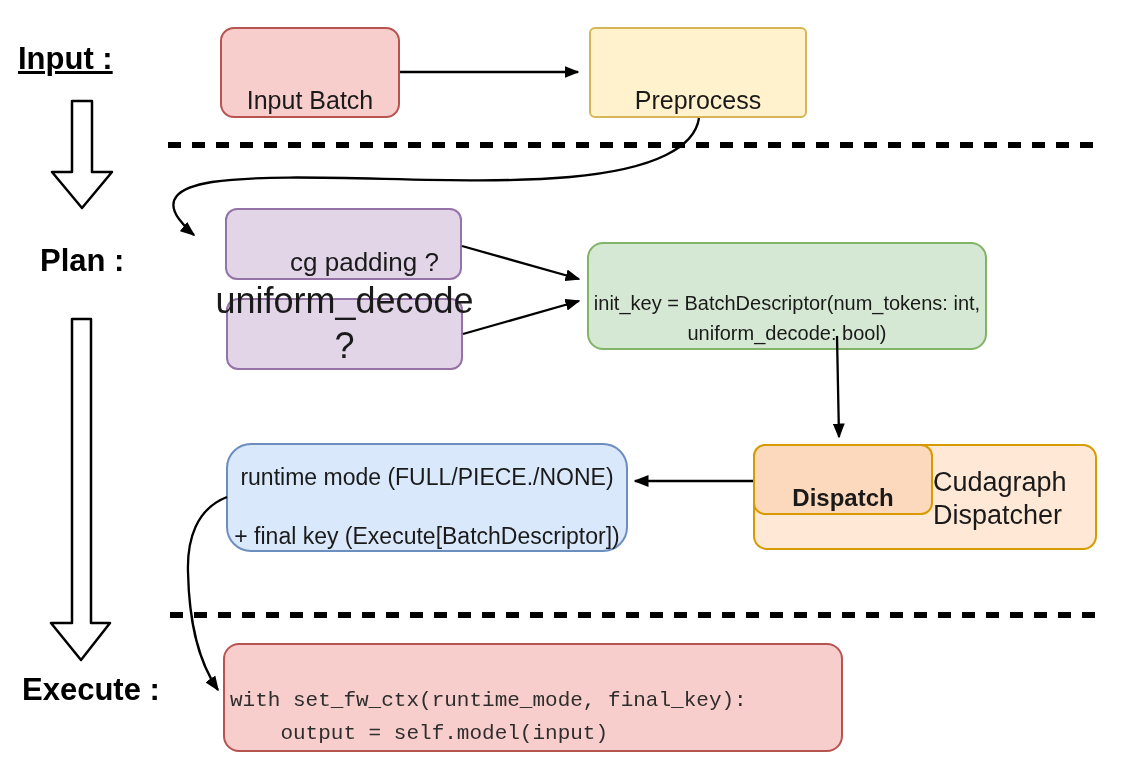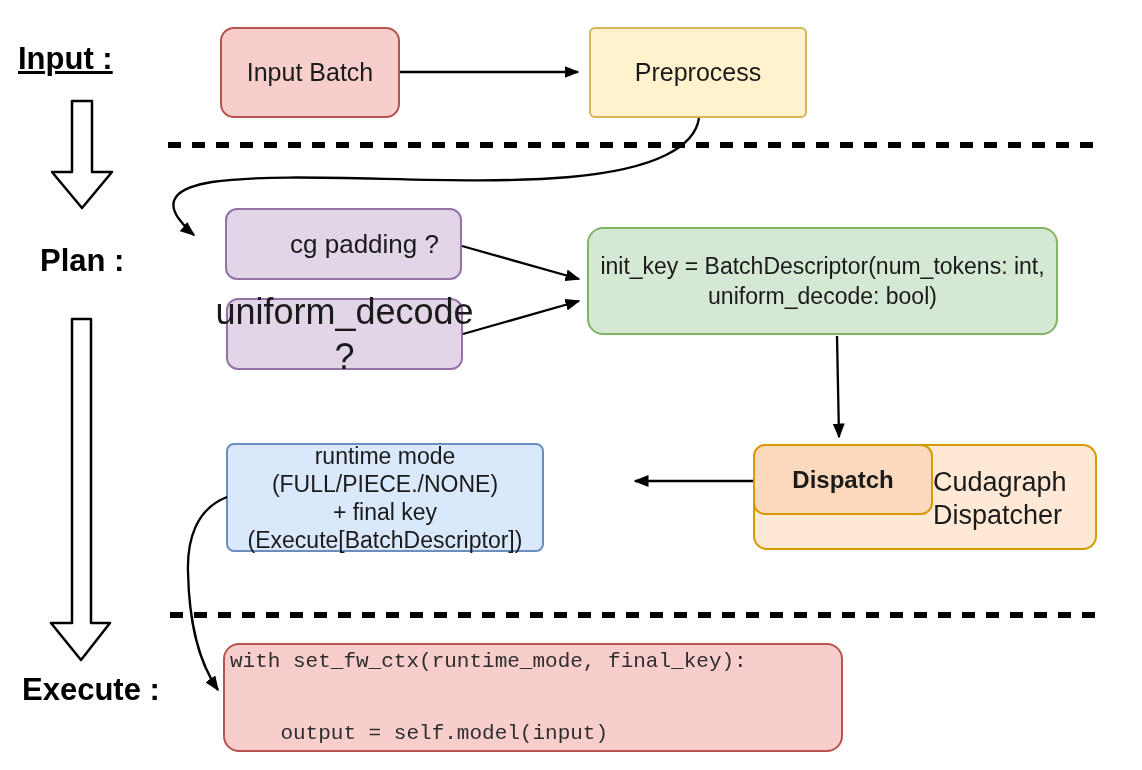--- a/index.html
+++ b/index.html
@@ -2,46 +2,46 @@
 <html><head>
 <meta charset="utf-8">
 <style>
   html,body { margin:0; padding:0; background:#ffffff; }
   .canvas {
     position:relative; width:1142px; height:770px; background:#ffffff;
     font-family:"Liberation Sans", sans-serif; color:#1a1a1a; overflow:hidden;
   }
   .node {
     position:absolute; box-sizing:border-box;
-    display:flex; flex-direction:column; align-items:center; justify-content:center;
+    display:flex; flex-direction:column; align-items:center; justify-content:flex-end;
     text-align:center; line-height:1.25;
   }
   .stage-label { position:absolute; font-weight:bold; font-size:31px; color:#000; white-space:nowrap; }
 
   .pink   { background:#f8cecc; border:2px solid #b85450; }
   .yellow { background:#fff2cc; border:2px solid #d6b656; }
   .purple { background:#e1d5e7; border:2px solid #9673a6; }
   .green  { background:#d5e8d4; border:2px solid #82b366; }
   .blue   { background:#dae8fc; border:2px solid #6c8ebf; }
   .orange-outer { background:#ffe9d6; border:2px solid #d79b00; }
   .orange-inner { background:#fcd9bd; border:2px solid #d79b00;font-weight:bold; }
 
   #box-input-batch    { left:220px; top:27px;  width:180px; height:91px;  border-radius:14px; font-size:25px; }
   #box-preprocess     { left:589px; top:27px;  width:218px; height:91px;  border-radius:6px; font-size:25px; }
   #box-cg-padding     { left:225px; top:208px; width:237px; height:72px;  border-radius:12px; font-size:26px;padding-left:42px; }
   #box-uniform-decode { left:226px; top:298px; width:237px; height:72px;  border-radius:12px; font-size:36px; }
-  #box-init-key       { left:587px; top:227px; width:471px; height:108px; border-radius:16px; font-size:23px; line-height:30px; }
+  #box-init-key       { left:587px; top:242px; width:400px; height:108px; border-radius:16px; font-size:20px; line-height:30px; }
   #box-cudagraph      { left:753px; top:444px; width:344px; height:106px; border-radius:14px; }
   #box-dispatch       { left:753px; top:444px; width:180px; height:71px;  border-radius:12px; font-size:24px; }
   #cudagraph-text     { position:absolute; left:933px; top:466px; width:164px; font-size:27px; line-height:33px; text-align:left; }
-  #box-runtime        { left:226px; top:443px; width:318px; height:109px; border-radius:8px; font-size:23px; line-height:28px; }
+  #box-runtime        { left:226px; top:443px; width:402px; height:109px; border-radius:25px; font-size:23px; line-height:28px;gap:31px; }
   #box-execute-code   {
     left:223px; top:643px; width:620px; height:109px; border-radius:16px;
     font-family:"Liberation Mono", monospace; font-size:21px; line-height:33px;
-    align-items:flex-start; justify-content:space-between; text-align:left; padding-left:5px;
+    align-items:flex-start; justify-content:flex-end; text-align:left; padding-left:5px;
   }
   .code-line { white-space:pre; color:#2d2d2d; }
 
   #stage-input   { left:18px; top:41px;text-decoration:underline;  }
   #stage-plan    { left:40px; top:243px; }
   #stage-execute { left:22px; top:672px; }
 
   svg.overlay { position:absolute; left:0; top:0; width:1142px; height:770px; pointer-events:none; }
 </style>
 </head>

